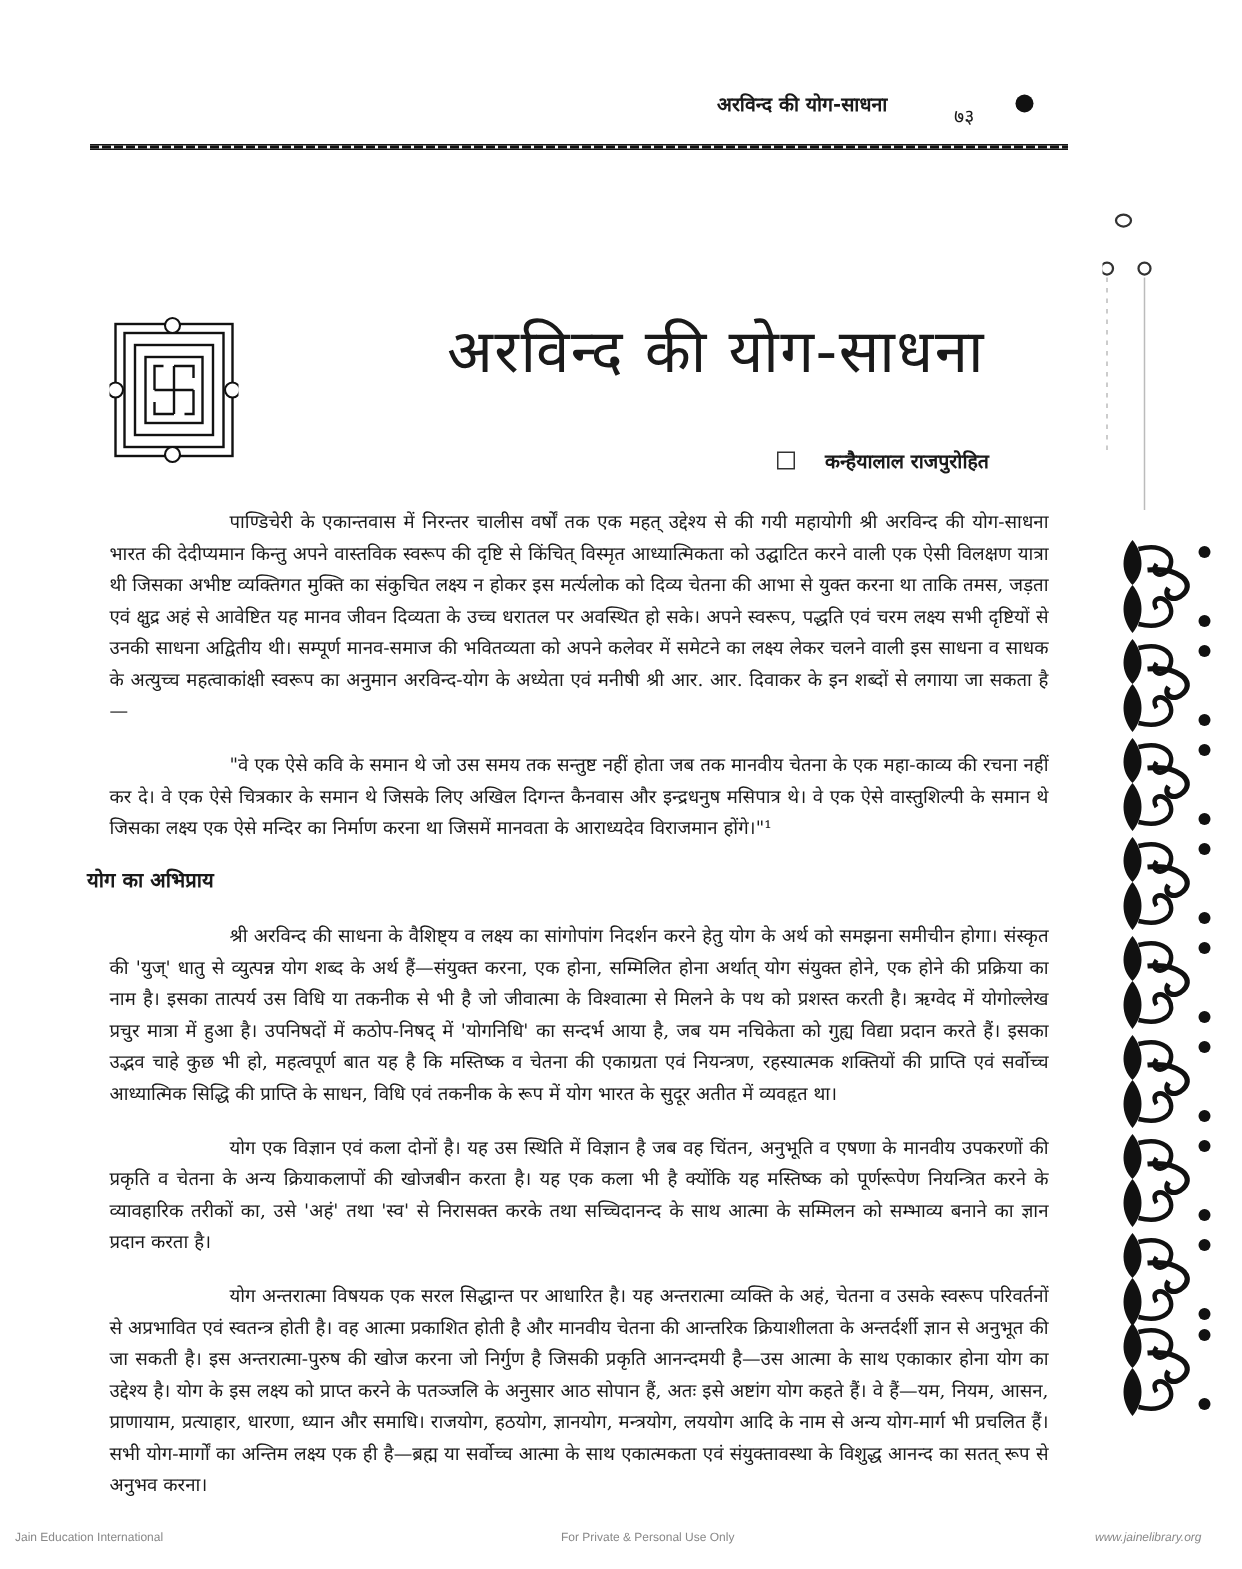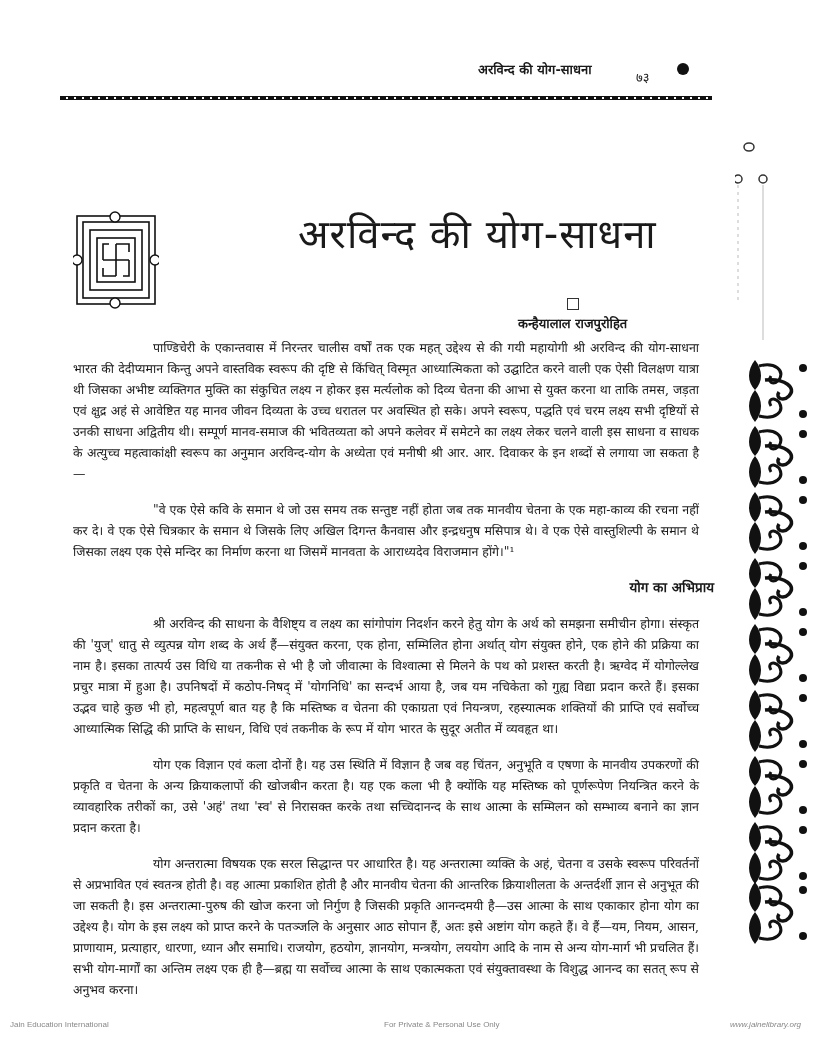--- a/index.html
+++ b/index.html
@@ -4,26 +4,26 @@
 <style>
   html, body { margin:0; padding:0; background:#fff; }
   body { width:828px; height:1046px; position:relative; overflow:hidden; font-family:"DejaVu Serif", serif; color:#1a1a1a; }
   .running-head { position:absolute; top:60px; left:478px; font-size:13px; font-weight:bold; font-family:"DejaVu Sans", sans-serif; }
   .page-num { position:absolute; top:68px; left:636px; font-size:13px; font-family:"DejaVu Sans", sans-serif; }
   .head-dot { position:absolute; top:63px; left:677px; width:12px; height:12px; border-radius:50%; background:#111; }
   .rule { position:absolute; top:96px; left:60px; width:652px; height:4px;
           background: repeating-linear-gradient(90deg, #111 0 6px, #fff 6px 8px); border-top:1px solid #111; border-bottom:1px solid #111; box-sizing:border-box;}
   .motif { position:absolute; top:210px; left:73px; width:86px; height:100px; }
   .title { position:absolute; top:205px; left:298px; font-size:40px; font-weight:normal; font-family:"DejaVu Sans", sans-serif; letter-spacing:1px; }
-  .author { position:absolute; top:298px; left:518px; font-size:13px; font-weight:bold; font-family:"DejaVu Sans", sans-serif; display:flex; align-items:center; gap:4px;flex-direction:column; }
+  .author { position:absolute; top:298px; left:518px; font-size:13px; font-weight:bold; font-family:"DejaVu Sans", sans-serif; display:flex; align-items:center; gap:20px; }
   .author .box { width:10px; height:10px; border:1px solid #333; display:inline-block; }
   .body { position:absolute; left:58px; width:656px; font-size:12.4px; line-height:21px; text-align:justify; font-family:"DejaVu Serif", serif; }
   .body p { margin:15px; text-indent:80px; }
   .body p.quote { text-indent:80px; }
-  .body h3 { margin:2px 0 0 0; text-align:right; font-size:13.5px; font-weight:bold; font-family:"DejaVu Sans", sans-serif; }
+  .body h3 { margin:2px 0 0 0; text-align:left; font-size:13.5px; font-weight:bold; font-family:"DejaVu Sans", sans-serif; }
   .side-border { position:absolute; left:745px; top:360px; width:76px; height:585px; }
   .rings { position:absolute; left:735px; top:140px; width:60px; height:200px; }
   .footer { position:absolute; top:1020px; font-size:8px; color:#888; font-family:"Liberation Sans", sans-serif; }
 </style>
 </head>
 <body>
 
 <div class="running-head">अरविन्द की योग-साधना</div>
 <div class="page-num">७३</div>
 <div class="head-dot"></div>
@@ -86,14 +86,14 @@
 <div class="body" style="top:322px;">
   <p>पाण्डिचेरी के एकान्तवास में निरन्तर चालीस वर्षों तक एक महत् उद्देश्य से की गयी महायोगी श्री अरविन्द की योग-साधना भारत की देदीप्यमान किन्तु अपने वास्तविक स्वरूप की दृष्टि से किंचित् विस्मृत आध्यात्मिकता को उद्घाटित करने वाली एक ऐसी विलक्षण यात्रा थी जिसका अभीष्ट व्यक्तिगत मुक्ति का संकुचित लक्ष्य न होकर इस मर्त्यलोक को दिव्य चेतना की आभा से युक्त करना था ताकि तमस, जड़ता एवं क्षुद्र अहं से आवेष्टित यह मानव जीवन दिव्यता के उच्च धरातल पर अवस्थित हो सके। अपने स्वरूप, पद्धति एवं चरम लक्ष्य सभी दृष्टियों से उनकी साधना अद्वितीय थी। सम्पूर्ण मानव-समाज की भवितव्यता को अपने कलेवर में समेटने का लक्ष्य लेकर चलने वाली इस साधना व साधक के अत्युच्च महत्वाकांक्षी स्वरूप का अनुमान अरविन्द-योग के अध्येता एवं मनीषी श्री आर. आर. दिवाकर के इन शब्दों से लगाया जा सकता है—</p>
   <p class="quote">"वे एक ऐसे कवि के समान थे जो उस समय तक सन्तुष्ट नहीं होता जब तक मानवीय चेतना के एक महा-काव्य की रचना नहीं कर दे। वे एक ऐसे चित्रकार के समान थे जिसके लिए अखिल दिगन्त कैनवास और इन्द्रधनुष मसिपात्र थे। वे एक ऐसे वास्तुशिल्पी के समान थे जिसका लक्ष्य एक ऐसे मन्दिर का निर्माण करना था जिसमें मानवता के आराध्यदेव विराजमान होंगे।"¹</p>
   <h3>योग का अभिप्राय</h3>
   <p>श्री अरविन्द की साधना के वैशिष्ट्य व लक्ष्य का सांगोपांग निदर्शन करने हेतु योग के अर्थ को समझना समीचीन होगा। संस्कृत की 'युज्' धातु से व्युत्पन्न योग शब्द के अर्थ हैं—संयुक्त करना, एक होना, सम्मिलित होना अर्थात् योग संयुक्त होने, एक होने की प्रक्रिया का नाम है। इसका तात्पर्य उस विधि या तकनीक से भी है जो जीवात्मा के विश्वात्मा से मिलने के पथ को प्रशस्त करती है। ऋग्वेद में योगोल्लेख प्रचुर मात्रा में हुआ है। उपनिषदों में कठोप-निषद् में 'योगनिधि' का सन्दर्भ आया है, जब यम नचिकेता को गुह्य विद्या प्रदान करते हैं। इसका उद्भव चाहे कुछ भी हो, महत्वपूर्ण बात यह है कि मस्तिष्क व चेतना की एकाग्रता एवं नियन्त्रण, रहस्यात्मक शक्तियों की प्राप्ति एवं सर्वोच्च आध्यात्मिक सिद्धि की प्राप्ति के साधन, विधि एवं तकनीक के रूप में योग भारत के सुदूर अतीत में व्यवहृत था।</p>
   <p>योग एक विज्ञान एवं कला दोनों है। यह उस स्थिति में विज्ञान है जब वह चिंतन, अनुभूति व एषणा के मानवीय उपकरणों की प्रकृति व चेतना के अन्य क्रियाकलापों की खोजबीन करता है। यह एक कला भी है क्योंकि यह मस्तिष्क को पूर्णरूपेण नियन्त्रित करने के व्यावहारिक तरीकों का, उसे 'अहं' तथा 'स्व' से निरासक्त करके तथा सच्चिदानन्द के साथ आत्मा के सम्मिलन को सम्भाव्य बनाने का ज्ञान प्रदान करता है।</p>
   <p>योग अन्तरात्मा विषयक एक सरल सिद्धान्त पर आधारित है। यह अन्तरात्मा व्यक्ति के अहं, चेतना व उसके स्वरूप परिवर्तनों से अप्रभावित एवं स्वतन्त्र होती है। वह आत्मा प्रकाशित होती है और मानवीय चेतना की आन्तरिक क्रियाशीलता के अन्तर्दर्शी ज्ञान से अनुभूत की जा सकती है। इस अन्तरात्मा-पुरुष की खोज करना जो निर्गुण है जिसकी प्रकृति आनन्दमयी है—उस आत्मा के साथ एकाकार होना योग का उद्देश्य है। योग के इस लक्ष्य को प्राप्त करने के पतञ्जलि के अनुसार आठ सोपान हैं, अतः इसे अष्टांग योग कहते हैं। वे हैं—यम, नियम, आसन, प्राणायाम, प्रत्याहार, धारणा, ध्यान और समाधि। राजयोग, हठयोग, ज्ञानयोग, मन्त्रयोग, लययोग आदि के नाम से अन्य योग-मार्ग भी प्रचलित हैं। सभी योग-मार्गों का अन्तिम लक्ष्य एक ही है—ब्रह्म या सर्वोच्च आत्मा के साथ एकात्मकता एवं संयुक्तावस्था के विशुद्ध आनन्द का सतत् रूप से अनुभव करना।</p>
 </div>
 
 <div class="footer" style="left:10px;">Jain Education International</div>
-<div class="footer" style="left:384px;">For Private &amp; Personal Use Only</div>
+<div class="footer" style="left:374px;">For Private &amp; Personal Use Only</div>
 <div class="footer" style="left:730px;font-style:italic;">www.jainelibrary.org</div>
 
 </body></html>

